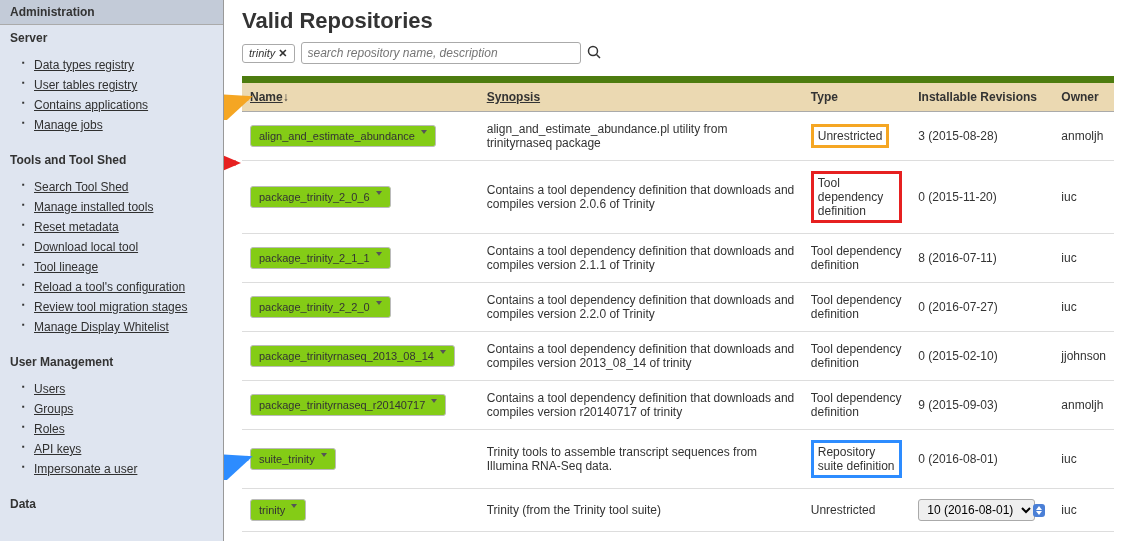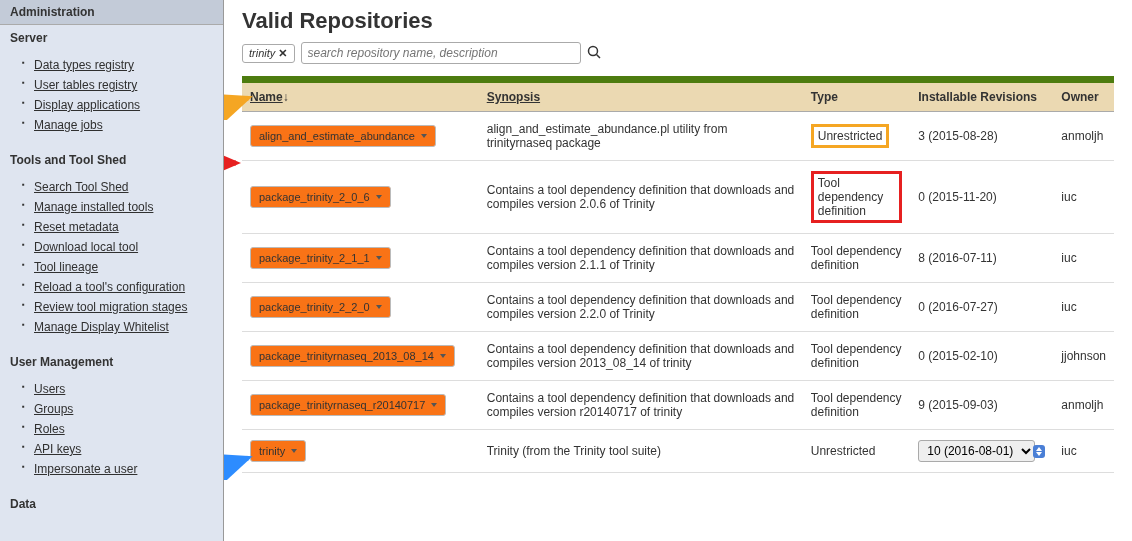--- a/index.html
+++ b/index.html
@@ -16,21 +16,21 @@
 .main h1 { font-size: 22px; font-weight: bold; margin-bottom: 8px; }
 .search-row { display: flex; align-items: center; gap: 6px; margin-bottom: 12px; }
 .tag-pill { border: 1px solid #aaa; border-radius: 3px; padding: 2px 6px; font-size: 11px; display: inline-flex; align-items: center; gap: 3px; font-style: italic; }
 .tag-pill .x { font-weight: bold; font-style: normal; cursor: pointer; }
 .search-input { width: 280px; padding: 3px 6px; border: 1px solid #aaa; border-radius: 3px; font-style: italic; color: #888; font-size: 12px; }
 .search-icon { font-size: 14px; cursor: pointer; }
 table.repo { width: 100%; border-collapse: collapse; }
 table.repo thead th { background: #ebd9b2; text-align: left; padding: 7px 8px; font-weight: bold; font-size: 12px; border-top: 7px solid #4d7c0f; border-bottom: 1px solid #aaa; }
 table.repo thead th a { text-decoration: underline; color: #333; }
 table.repo td { padding: 10px 8px; border-bottom: 1px solid #ddd; vertical-align: middle; font-size: 12px; }
-.dropdown-btn { border: 1px solid #bbb; border-radius: 3px; background: #f97316; padding: 4px 8px; font-size: 11px; display: inline-flex; align-items: center; gap: 6px; cursor: pointer; }
+.dropdown-btn { border: 1px solid #bbb; border-radius: 3px; background: #84cc16; padding: 4px 8px; font-size: 11px; display: inline-flex; gap: 6px; cursor: pointer; }
 .caret { width: 0; height: 0; border-left: 3px solid transparent; border-right: 3px solid transparent; border-top: 4px solid #555; display: inline-block; }
 .hl-orange { border: 3px solid #f5a623; padding: 2px 4px; display: inline-block; }
 .hl-red { border: 3px solid #e62020; padding: 2px 4px; display: inline-block; }
 .hl-blue { border: 3px solid #2d8cff; padding: 2px 4px; display: inline-block; }
 .revision-select { font-size: 12px; padding: 2px 4px; border: 1px solid #aaa; border-radius: 3px; }
 .select-wrap { display: inline-flex; align-items: center; }
 .select-btn { display: inline-flex; flex-direction: column; background: #4a7fd6; border-radius: 3px; margin-left: -2px; padding: 2px 3px; gap: 1px; }
 .select-btn .up, .select-btn .down { width: 0; height: 0; border-left: 3px solid transparent; border-right: 3px solid transparent; }
 .select-btn .up { border-bottom: 4px solid #fff; }
 .select-btn .down { border-top: 4px solid #fff; }
@@ -41,21 +41,21 @@
 <body>
 
 <div class="layout">
   <div class="sidebar">
     <div class="sidebar-header">Administration</div>
     <div id="sidebar-body">
         <div class="sidebar-section-title">Server</div>
         <ul>
           <li><a>Data types registry</a></li>
           <li><a>User tables registry</a></li>
-          <li><a>Display applications</a></li>
+          <li><a>Contains applications</a></li>
           <li><a>Manage jobs</a></li>
         </ul>
         <div class="sidebar-section-title">Tools and Tool Shed</div>
         <ul>
           <li><a>Search Tool Shed</a></li>
           <li><a>Manage installed tools</a></li>
           <li><a>Reset metadata</a></li>
           <li><a>Download local tool</a></li>
           <li><a>Tool lineage</a></li>
           <li><a>Reload a tool's configuration</a></li>
@@ -154,20 +154,30 @@
                 <span>package_trinityrnaseq_r20140717</span>
                 <span class="caret"></span>
               </span></td>
             <td style="width: 350px;">Contains a tool dependency definition that downloads and compiles version r20140717 of trinity</td>
             <td style="width: 110px;">Tool dependency definition</td>
             <td style="width: 140px; margin-left: 14px;">9 (2015-09-03)</td>
             <td>anmoljh</td>
           </tr>
           <tr>
             <td style="width: 240px;"><span class="dropdown-btn">
+                <span>suite_trinity</span>
+                <span class="caret"></span>
+              </span></td>
+            <td style="width: 350px;">Trinity tools to assemble transcript sequences from Illumina RNA-Seq data.</td>
+            <td style="width: 110px;"><span class="hl-blue">Repository suite definition</span></td>
+            <td style="width: 140px;">0 (2016-08-01)</td>
+            <td>iuc</td>
+          </tr>
+          <tr>
+            <td style="width: 240px;"><span class="dropdown-btn">
                 <span>trinity</span>
                 <span class="caret"></span>
               </span></td>
             <td style="width: 350px;">Trinity (from the Trinity tool suite)</td>
             <td style="width: 110px;">Unrestricted</td>
             <td style="width: 140px;"><span class="select-wrap">
                 <select class="revision-select"><option>10 (2016-08-01)</option></select>
                 <span class="select-btn">
                   <span class="up"></span>
                   <span class="down"></span>

